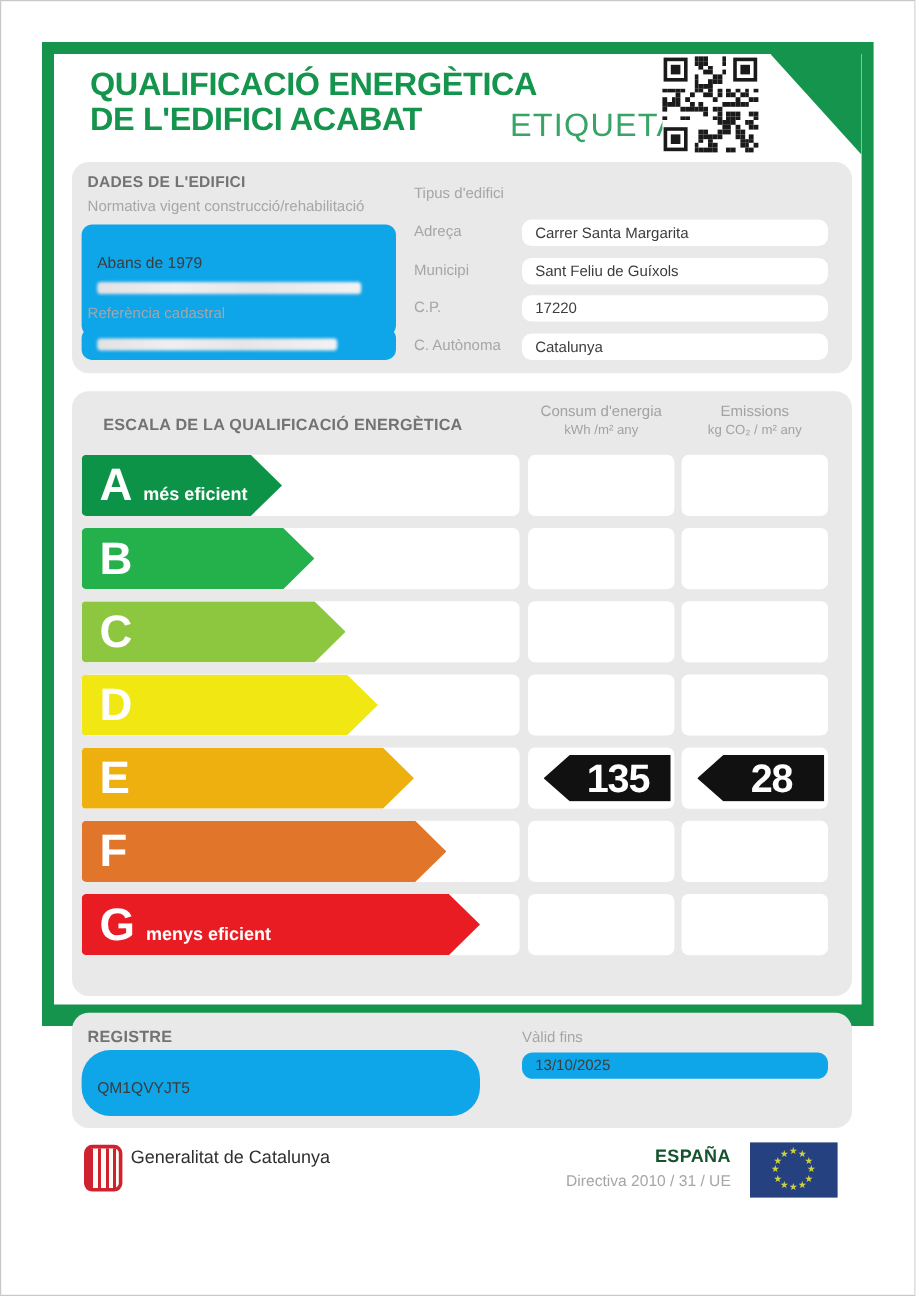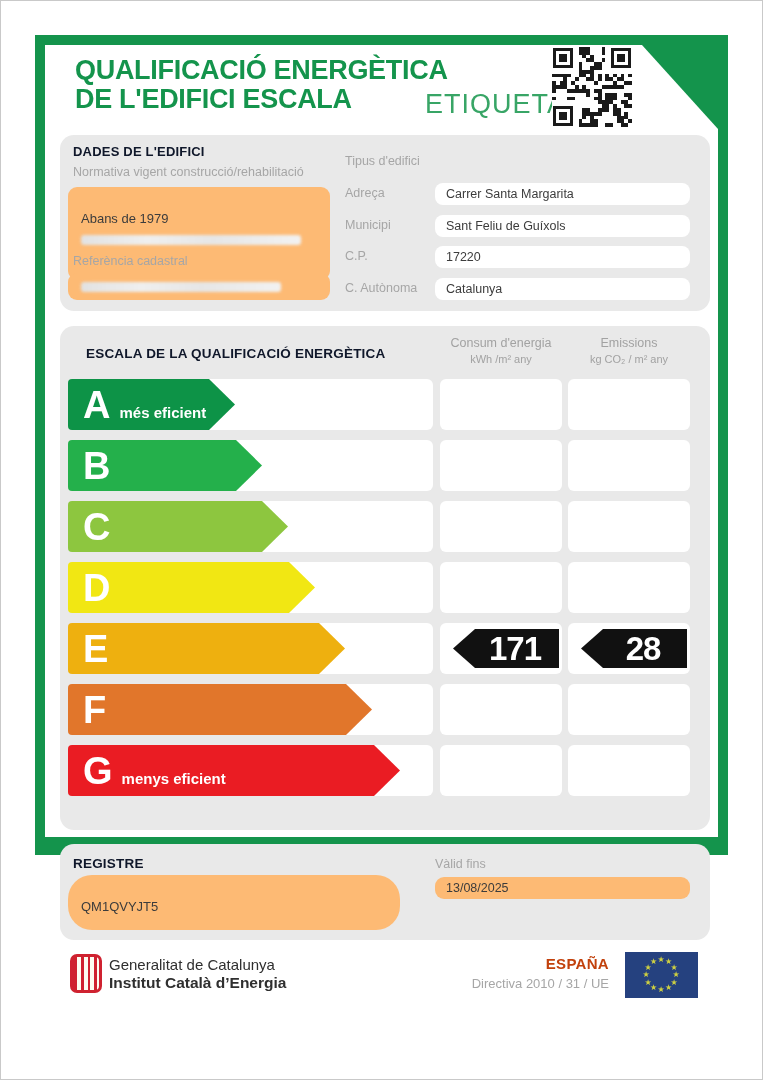--- a/index.html
+++ b/index.html
@@ -20,23 +20,23 @@
   .qr-grid span{display:block;}
   .qr-grid span.on{background:#1a1a1a;}
   .qr-finder{position:absolute;width:20px;height:20px;border:3px solid #1a1a1a;box-sizing:border-box;background:#fff;}
   .qr-finder::after{content:"";position:absolute;left:3px;top:3px;width:8px;height:8px;background:#1a1a1a;}
   .qr-finder.tl{left:1px;top:1px;} .qr-finder.tr{right:1px;top:1px;} .qr-finder.bl{left:1px;bottom:1px;}
   
   .panel{position:absolute;left:15px;width:650px;background:#e9e9e9;border-radius:14px;}
   .panel-dades{top:90px;height:176px;}
   .panel-escala{top:281px;height:504px;}
   .panel-registre{top:799px;height:96px;}
-  .sec-title{position:absolute;left:13px;top:9px;font-size:13px;font-weight:bold;color:#0f172a;letter-spacing:0.2px;}
+  .sec-title{position:absolute;left:13px;top:9px;font-size:13px;font-weight:bold;color:#737373;letter-spacing:0.2px;}
   .glabel{position:absolute;font-size:12.5px;color:#a6a6a6;}
-  .wbox{position:absolute;background:#fdba74;border-radius:9px;}
+  .wbox{position:absolute;background:#0ea5e9;border-radius:9px;}
   .wval{font-size:13px;color:#3c3c3c;}
   .redacted{position:absolute;background:linear-gradient(90deg,#e2e2e2,#efefef 30%,#e6e6e6 60%,#f2f2f2);filter:blur(1.5px);border-radius:3px;}
   
   .field-label{position:absolute;left:285px;font-size:12.5px;color:#a6a6a6;}
   .field-box{position:absolute;left:375px;width:255px;height:22px;background:#fff;border-radius:8px;}
   .field-box .wval{position:absolute;left:11px;top:4px;font-size:12.5px;}
   
   .col-head{position:absolute;text-align:center;color:#a2a2a2;}
   .col-head .t{font-size:12.5px;}
   .col-head .u{font-size:11px;margin-top:3px;}
@@ -58,36 +58,36 @@
   .valid-label{left:375px;top:13px;}
   .valid-box{left:375px;top:33px;width:255px;height:22px;}
   .valid-box .wval{position:absolute;left:11px;top:4px;font-size:12.5px;}
   
   .shield{position:absolute;left:25px;top:909px;width:24px;height:33px;border:3px solid #cf2230;border-left-width:5px;
           border-radius:7px;background:repeating-linear-gradient(to right,#cf2230 0 2.5px,#fdfcf2 2.5px 6.5px);}
   .org{position:absolute;left:64px;top:911px;color:#2f2f2f;line-height:1.2;}
   .org .o1{font-size:15px;}
   .org .o2{font-size:15.5px;font-weight:bold;}
   .espana{position:absolute;right:109px;top:910px;text-align:right;}
-  .espana .c{font-size:15px;font-weight:bold;color:#c2410c;letter-spacing:0.3px;}
+  .espana .c{font-size:15px;font-weight:bold;color:#14532d;letter-spacing:0.3px;}
   .espana .d{font-size:13px;color:#a6a6a6;margin-top:4px;}
   .eu-flag{position:absolute;left:580px;top:907px;width:73px;height:46px;background:#25417f;}
   .eu-flag span{position:absolute;color:#cfd141;font-size:8px;line-height:8px;}
 </style>
 </head>
 <body>
 
 <div class="page">
   <div class="frame">
     <div class="inner">
 
       <div class="corner-triangle"></div>
       <div class="title">
         <div class="l1">QUALIFICACIÓ ENERGÈTICA</div>
-        <div class="l2">DE L'EDIFICI ESCALA</div>
+        <div class="l2">DE L'EDIFICI ACABAT</div>
       </div>
       <div class="etiqueta">ETIQUETA</div>
       <div class="qr">
         <div class="qr-grid">
             <span></span>
             <span></span>
             <span></span>
             <span></span>
             <span></span>
             <span></span>
@@ -606,21 +606,21 @@
           </div>
           <div class="cell c1"></div>
           <div class="cell c2"></div>
         </div>
         <div class="rating-row" style="top:297px;">
           <div class="track"></div>
           <div class="bar" style="width: 277px; background: rgb(238, 176, 15);">
             <span class="letter">E</span>
           </div>
           <div class="cell c1">
-            <div class="value-arrow">171</div>
+            <div class="value-arrow">135</div>
           </div>
           <div class="cell c2">
             <div class="value-arrow">28</div>
           </div>
         </div>
         <div class="rating-row" style="top:358px;">
           <div class="track"></div>
           <div class="bar" style="width: 304px; background: rgb(225, 118, 43);">
             <span class="letter">F</span>
           </div>
@@ -638,28 +638,27 @@
         </div>
       </div>
 
       <div class="panel panel-registre">
         <div class="sec-title" style="top:12px;font-size:13.5px;">REGISTRE</div>
         <div class="wbox registre-box">
           <div class="wval">QM1QVYJT5</div>
         </div>
         <div class="glabel valid-label">Vàlid fins</div>
         <div class="wbox valid-box">
-          <div class="wval">13/08/2025</div>
+          <div class="wval">13/10/2025</div>
         </div>
       </div>
 
       <div class="shield"></div>
       <div class="org">
         <div class="o1">Generalitat de Catalunya</div>
-        <div class="o2">Institut Català d’Energia</div>
       </div>
       <div class="espana">
         <div class="c">ESPAÑA</div>
         <div class="d">Directiva 2010 / 31 / UE</div>
       </div>
       <div class="eu-flag">
         <div></div>
       <span style="left: 32.5px; top: 4px;">★</span>
           <span style="left: 40px; top: 6.00962px;">★</span>
           <span style="left: 45.4904px; top: 11.5px;">★</span>

